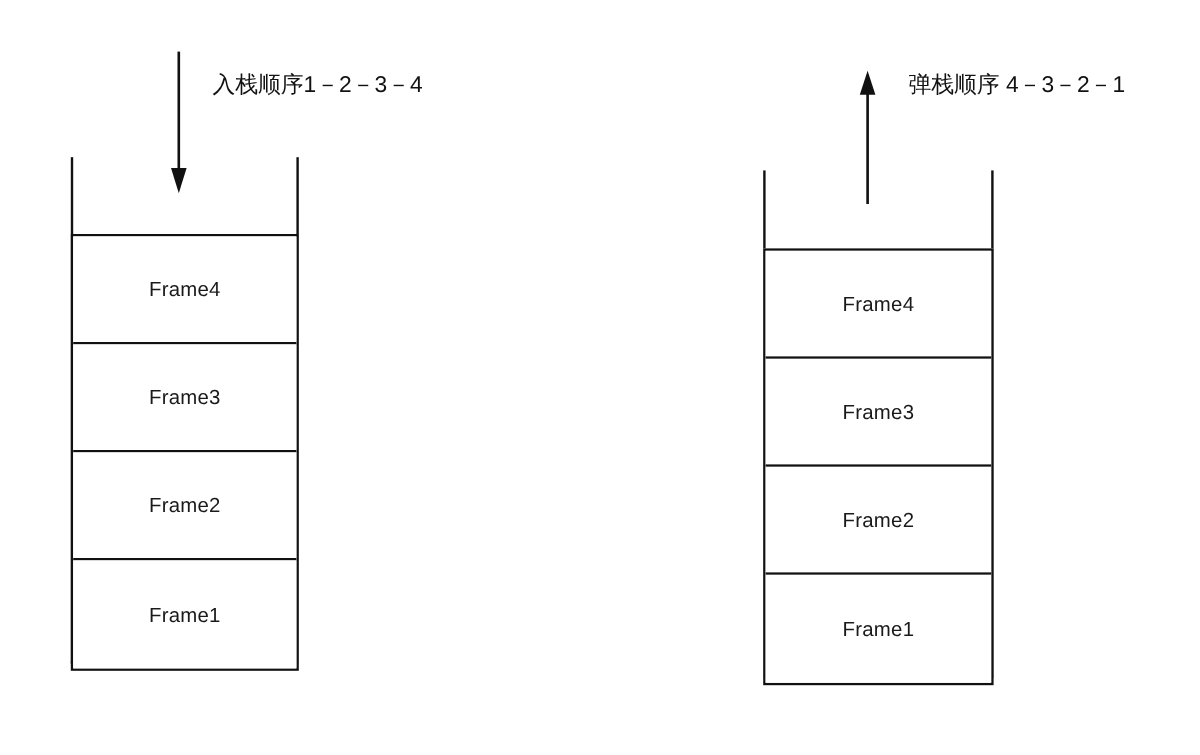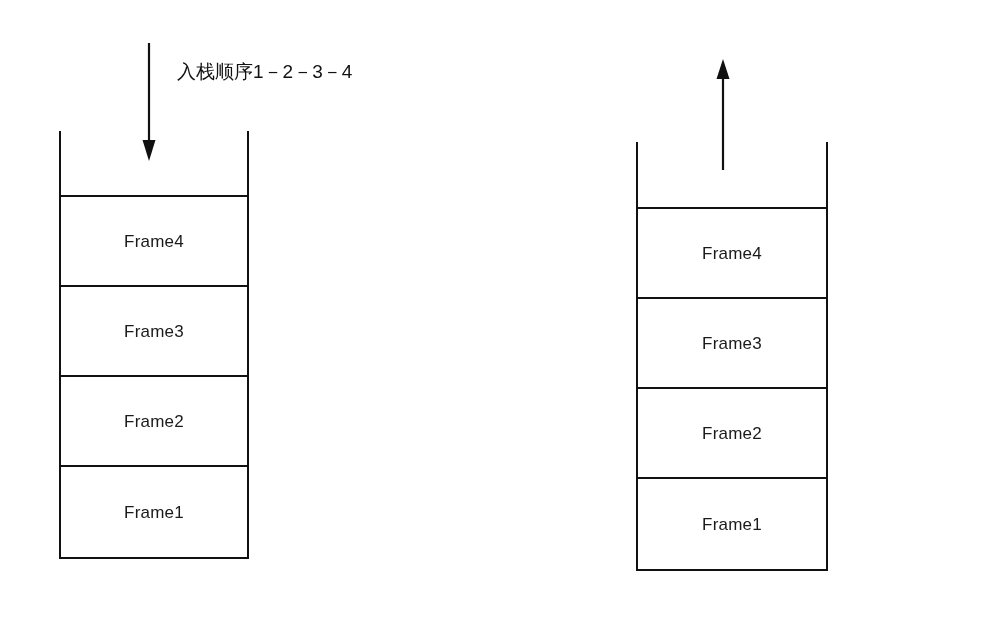--- a/index.html
+++ b/index.html
@@ -156,20 +156,21 @@
         <span class="frame-label">Frame1</span>
       </div>
     </div>
   </div>
 
   <svg id="pop-arrow" class="arrow-svg" width="20" height="118" viewBox="0 0 20 118">
     <line x1="10" y1="115" x2="10" y2="20" stroke="#111111" stroke-width="2.2"></line>
     <polygon points="10,4 3.5,24 16.5,24" fill="#111111"></polygon>
   </svg>
 
+  <div id="pop-caption" class="caption">弹栈顺序 4－3－2－1</div>
 
   <div id="pop-stack-group" class="stack-group">
 
     <div class="stack-walls"></div>
 
     <div class="frames">
       <div class="frame-cell">
         <span class="frame-label">Frame4</span>
       </div>
       <div class="frame-cell">

